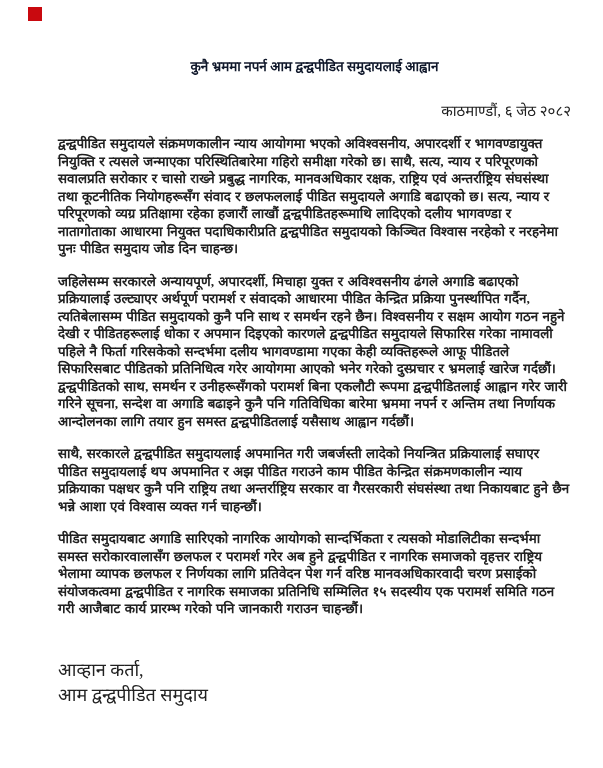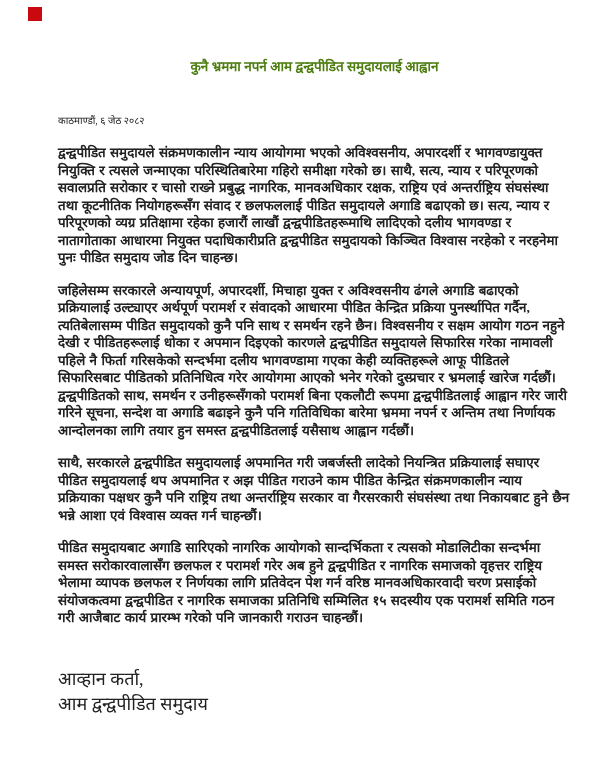--- a/index.html
+++ b/index.html
@@ -29,26 +29,27 @@
     left: 58px;
     right: 32px;
     top: 0;
   }
   .title {
     margin: 58px 0 0 0;
     font-size: 13.5px;
     font-weight: bold;
     text-align: center;
     line-height: 18px;
-    color: #4d7c0f;
+    color: #0f172a;
   }
   .dateline {
-    margin: 36px 0 0 0;
-    font-size: 10px;
+    margin: 27px 0 0 0;
+    font-size: 15px;
     line-height: 17px;
+    text-align: right;
   }
   .body-para {
     margin: 15px 0 0 0;
     font-size: 13.4px;
     line-height: 17.5px;
     text-align: left;
     word-spacing: 1px;
     font-weight: bold;
   }
   .closing {

